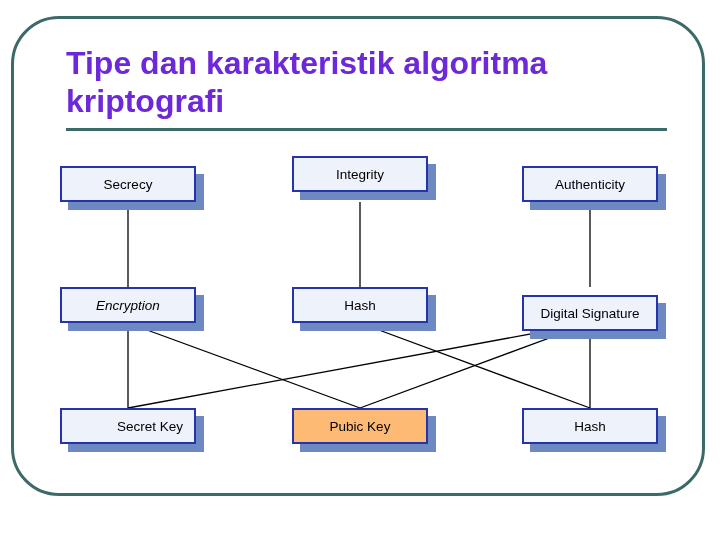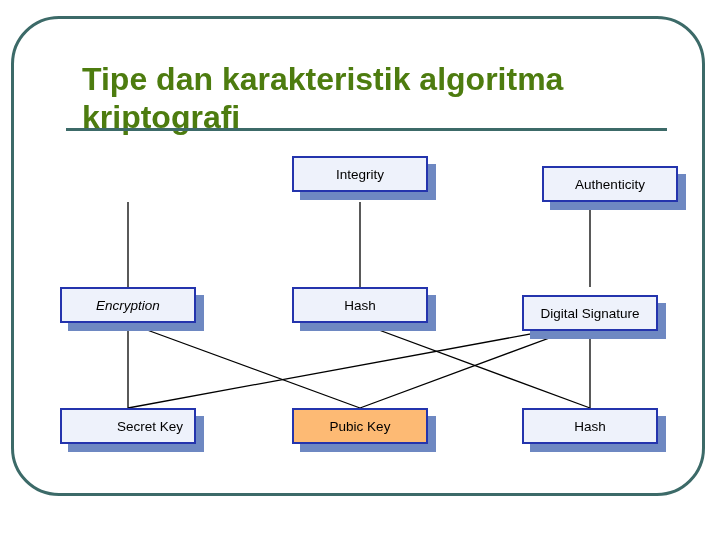--- a/index.html
+++ b/index.html
@@ -23,26 +23,26 @@
     height: 480px;
     border: 3px solid #3C6A68;
     border-radius: 48px;
     box-sizing: border-box;
   }
   .title {
     position: absolute;
     left: 66px;
     top: 44px;
     width: 604px;
-    margin: 16px;
+    margin: 0;
     font-size: 32px;
     font-weight: bold;
     line-height: 38px;
     letter-spacing: 0px;
-    color: #4d7c0f;
+    color: #6d28d9;
   }
   .title-underline {
     position: absolute;
     left: 66px;
     top: 128px;
     width: 601px;
     height: 3px;
     background: #3C6A68;
   }
   #diagram {
@@ -85,22 +85,23 @@
         <line x1="128" y1="202" x2="128" y2="287" stroke="#000000" stroke-width="1.3"></line>
         <line x1="360" y1="202" x2="360" y2="287" stroke="#000000" stroke-width="1.3"></line>
         <line x1="590" y1="202" x2="590" y2="287" stroke="#000000" stroke-width="1.3"></line>
         <line x1="128" y1="323" x2="128" y2="408" stroke="#000000" stroke-width="1.3"></line>
         <line x1="128" y1="323" x2="360" y2="408" stroke="#000000" stroke-width="1.3"></line>
         <line x1="360" y1="323" x2="590" y2="408" stroke="#000000" stroke-width="1.3"></line>
         <line x1="590" y1="323" x2="128" y2="408" stroke="#000000" stroke-width="1.3"></line>
         <line x1="590" y1="323" x2="360" y2="408" stroke="#000000" stroke-width="1.3"></line>
         <line x1="590" y1="323" x2="590" y2="408" stroke="#000000" stroke-width="1.3"></line>
       </svg>
+      <div class="node" style="left: 60px; top: 166px; background: rgb(238, 242, 251); border-color: rgb(36, 52, 173); box-shadow: rgb(110, 136, 194) 8px 8px 0px;">Secrecy</div>
       <div class="node" style="left: 292px; top: 156px; background: rgb(238, 242, 251); border-color: rgb(36, 52, 173); box-shadow: rgb(110, 136, 194) 8px 8px 0px;">Integrity</div>
-      <div class="node" style="left: 542px; top: 166px; background: rgb(238, 242, 251); border-color: rgb(36, 52, 173); box-shadow: rgb(110, 136, 194) 8px 8px 0px;">Authenticity</div>
+      <div class="node" style="left: 522px; top: 166px; background: rgb(238, 242, 251); border-color: rgb(36, 52, 173); box-shadow: rgb(110, 136, 194) 8px 8px 0px;">Authenticity</div>
       <div class="node" style="left: 60px; top: 287px; background: rgb(238, 242, 251); border-color: rgb(36, 52, 173); box-shadow: rgb(110, 136, 194) 8px 8px 0px; font-style: italic;">Encryption</div>
       <div class="node" style="left: 292px; top: 287px; background: rgb(238, 242, 251); border-color: rgb(36, 52, 173); box-shadow: rgb(110, 136, 194) 8px 8px 0px;">Hash</div>
       <div class="node" style="left: 522px; top: 287px; background: rgb(238, 242, 251); border-color: rgb(36, 52, 173); box-shadow: rgb(110, 136, 194) 8px 8px 0px; margin-top: 8px;">Digital Signature</div>
       <div class="node" style="left: 60px; top: 408px; background: rgb(238, 242, 251); border-color: rgb(36, 52, 173); box-shadow: rgb(110, 136, 194) 8px 8px 0px; padding-left: 44px;">Secret Key</div>
       <div class="node" style="left: 292px; top: 408px; background: #fdba74; border-color: rgb(36, 52, 173); box-shadow: rgb(110, 136, 194) 8px 8px 0px;">Pubic Key</div>
       <div class="node" style="left: 522px; top: 408px; background: rgb(238, 242, 251); border-color: rgb(36, 52, 173); box-shadow: rgb(110, 136, 194) 8px 8px 0px;">Hash</div>
     </div>
 </div>
 
 </body></html>

